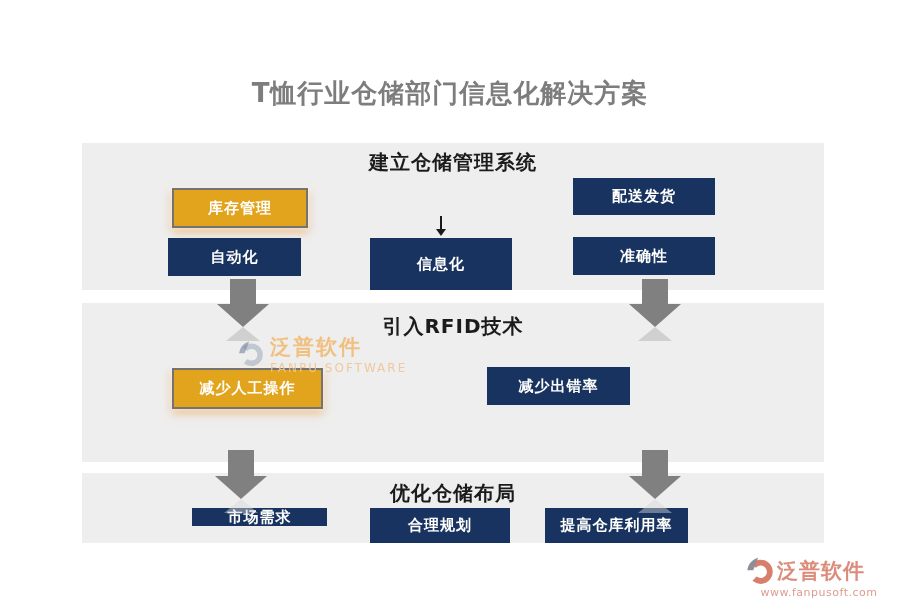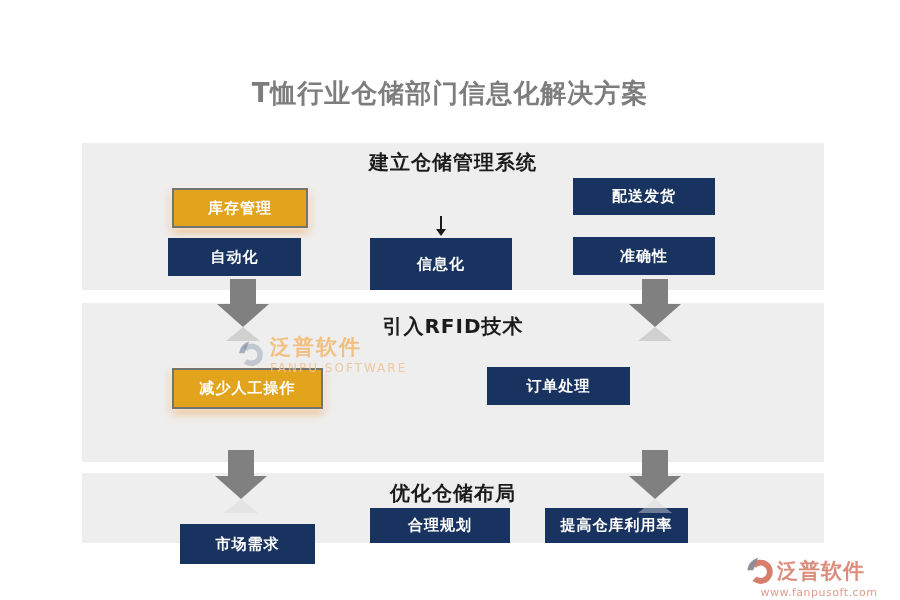--- a/index.html
+++ b/index.html
@@ -101,37 +101,37 @@
       <circle cx="20" cy="19" r="11" fill="none" stroke="rgba(140,152,175,0.45)" stroke-width="7" stroke-dasharray="52 18" transform="rotate(-140 20 19)"></circle>
       <path d="M4 17 C5 9 10 4 17 2 L11 17 Z" fill="rgba(108,122,150,0.55)"></path>
     </svg>
     <div class="wm-text">
       <div class="wm-brand">泛普软件</div>
       <div class="wm-sub">FANPU SOFTWARE</div>
     </div>
   </div>
 
   <div class="node gold" style="left:172px;top:368px;width:151px;height:41px;">减少人工操作</div>
-  <div class="node navy" style="left:487px;top:367px;width:143px;height:38px;">订单处理</div>
+  <div class="node navy" style="left:487px;top:367px;width:143px;height:38px;">减少出错率</div>
 
   <div class="big-arrow" style="left:215px;top:450px;">
     <div class="shaft" style="height:26px;"></div>
       <div class="head"></div>
       <div class="reflection" style="border-bottom-color:rgba(215,215,215,0.45);"></div>
   </div>
   <div class="big-arrow" style="left:629px;top:450px;">
     <div class="shaft" style="height:26px;"></div>
       <div class="head"></div>
       <div class="reflection" style="border-bottom-color:rgba(215,215,215,0.45);"></div>
   </div>
 
   <section class="band band-3">
     <div class="band-heading" style="top:7px;">优化仓储布局</div>
   </section>
-  <div class="node navy" style="left:180px;top:508px;width:135px;height:40px;margin-top:16px;">市场需求</div>
+  <div class="node navy" style="left:192px;top:508px;width:135px;height:18px;">市场需求</div>
   <div class="node navy" style="left:370px;top:508px;width:140px;height:35px;">合理规划</div>
   <div class="node navy" style="left:545px;top:508px;width:143px;height:35px;text-align:right;">提高仓库利用率</div>
 
   <div class="footer-logo">
     <div class="fl-row">
       <svg width="30" height="30" viewBox="0 0 36 36">
         <circle cx="20" cy="19" r="11" fill="none" stroke="#d87f6c" stroke-width="7" stroke-dasharray="52 18" transform="rotate(-140 20 19)"></circle>
         <path d="M4 17 C5 9 10 4 17 2 L11 17 Z" fill="#8c8f97"></path>
       </svg>
       <span class="fl-brand">泛普软件</span>

